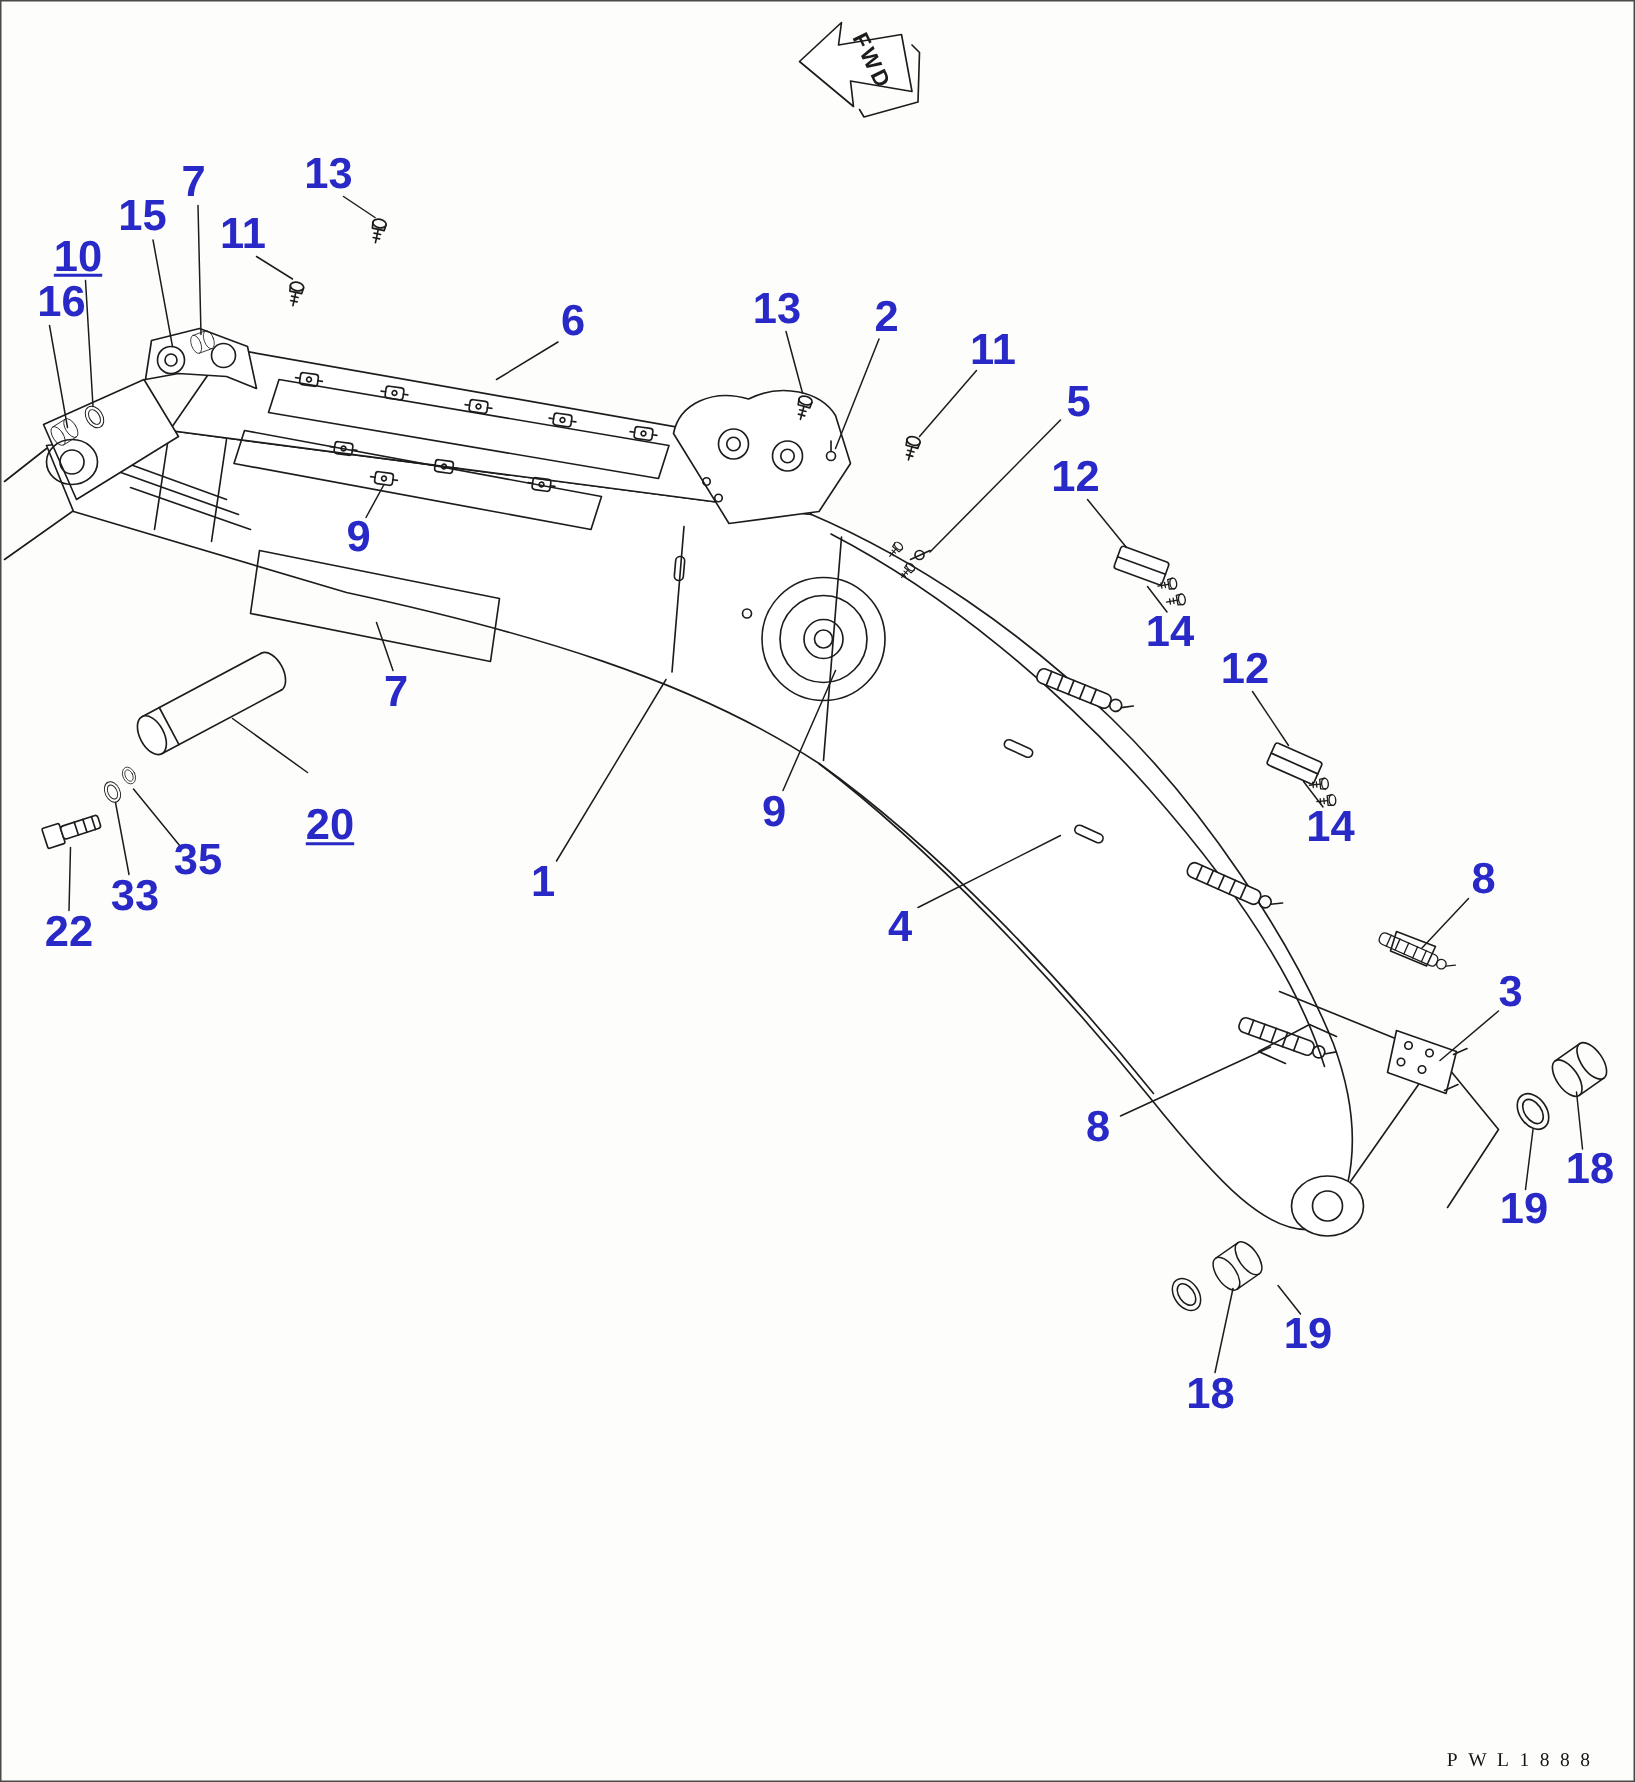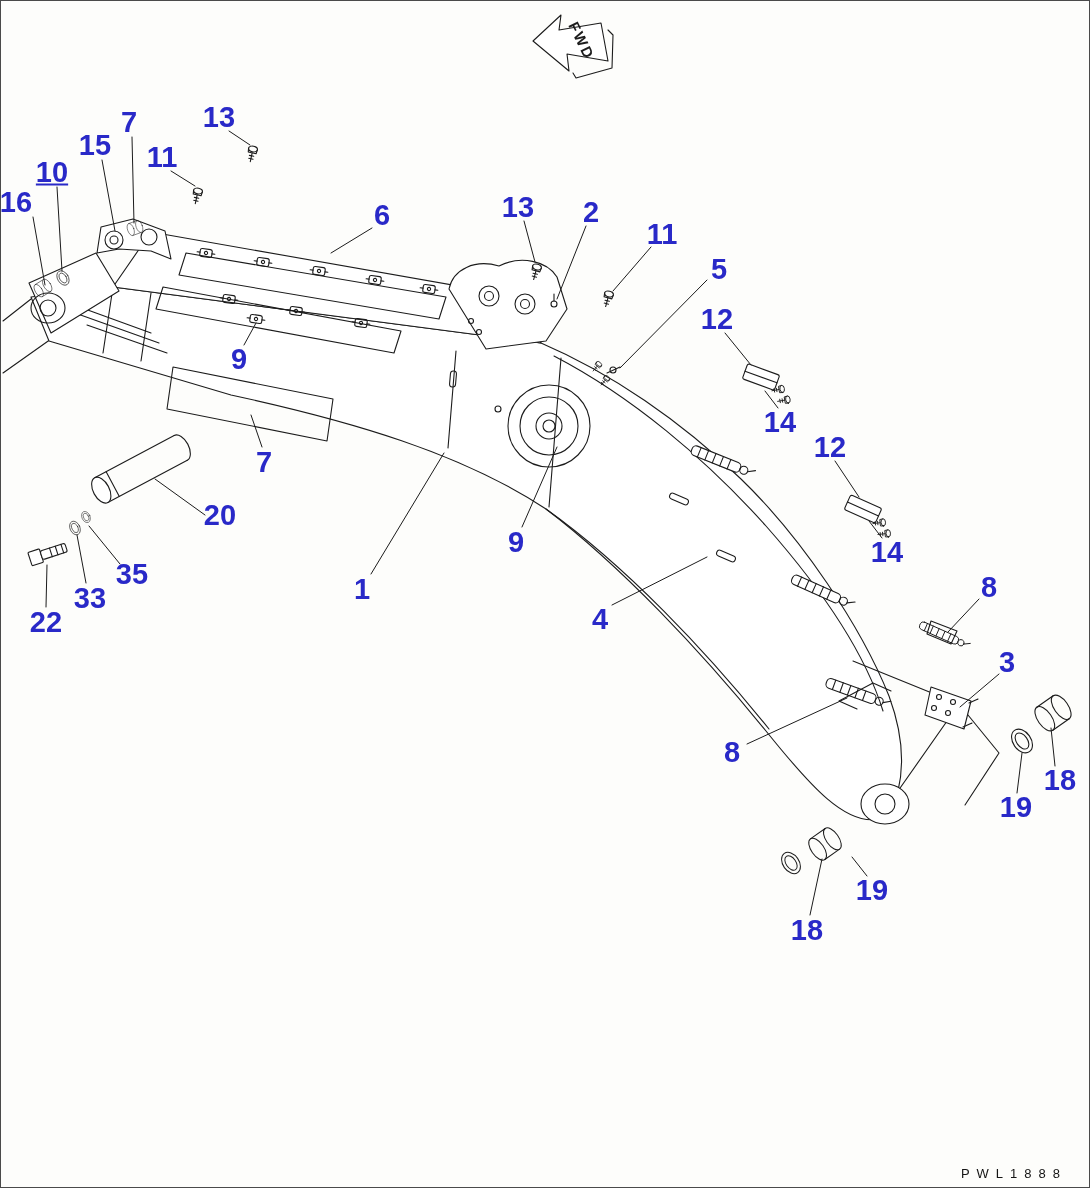--- a/index.html
+++ b/index.html
@@ -21,21 +21,21 @@
   }
   #leader-layer line { stroke: var(--line-color, #1c1c1c); stroke-width:1; }
   .callout {
     position:absolute; transform:translate(-50%,-50%);
     font: bold 29px "Liberation Sans", sans-serif;
     color: var(--callout-color, #2929c8); white-space:nowrap;
     user-select:none;
   }
   .code {
     position:absolute; right:22px; bottom:6px;
-    font-family:Liberation Sans, sans-serif; font-size:13px;
+    font-family:Liberation Serif, serif; font-size:13px;
     letter-spacing:7px; color:#141414;
   }
 </style>
 </head>
 <body>
 
 <div class="stage">
 
   <svg id="drawing" class="art" viewBox="0 0 1090 1188" width="1090" height="1188">
     <defs>
@@ -279,37 +279,37 @@
       </g>
 
     <g>
       <path d="M 611,67 L 612,34 L 607,29 M 611,67 L 575,77 L 572,72"></path>
       <path class="fill" d="M 532,40 L 560,14 L 558,29 L 600,22 L 607,60 L 566,53 L 568,70 Z"></path>
       <text transform="translate(567,24) rotate(64)" font-size="15" letter-spacing="2">FWD</text>
     </g>
   </svg>
 
   <div id="callout-layer">
-      <div class="callout" style="left: 15px; top: 201px; text-align: center;">16</div>
+      <div class="callout" style="left: 40px; top: 201px; text-align: center;">16</div>
       <div class="callout" style="left: 51px; top: 171px; text-decoration: underline;">10</div>
       <div class="callout" style="left: 94px; top: 144px;">15</div>
       <div class="callout" style="left: 128px; top: 121px;">7</div>
       <div class="callout" style="left: 161px; top: 156px;">11</div>
       <div class="callout" style="left: 218px; top: 116px;">13</div>
       <div class="callout" style="left: 381px; top: 214px;">6</div>
       <div class="callout" style="left: 517px; top: 206px;">13</div>
       <div class="callout" style="left: 590px; top: 211px;">2</div>
       <div class="callout" style="left: 661px; top: 233px;">11</div>
       <div class="callout" style="left: 718px; top: 268px;">5</div>
       <div class="callout" style="left: 716px; top: 318px;">12</div>
       <div class="callout" style="left: 238px; top: 358px;">9</div>
       <div class="callout" style="left: 779px; top: 421px;">14</div>
       <div class="callout" style="left: 829px; top: 446px;">12</div>
       <div class="callout" style="left: 263px; top: 461px;">7</div>
-      <div class="callout" style="left: 219px; top: 514px;">20</div>
+      <div class="callout" style="left: 219px; top: 550px; text-decoration: underline;">20</div>
       <div class="callout" style="left: 515px; top: 541px;">9</div>
       <div class="callout" style="left: 886px; top: 551px;">14</div>
       <div class="callout" style="left: 131px; top: 573px;">35</div>
       <div class="callout" style="left: 361px; top: 588px;">1</div>
       <div class="callout" style="left: 89px; top: 597px;">33</div>
       <div class="callout" style="left: 45px; top: 621px;">22</div>
       <div class="callout" style="left: 599px; top: 618px;">4</div>
       <div class="callout" style="left: 988px; top: 586px;">8</div>
       <div class="callout" style="left: 1006px; top: 661px;">3</div>
       <div class="callout" style="left: 731px; top: 751px;">8</div>

